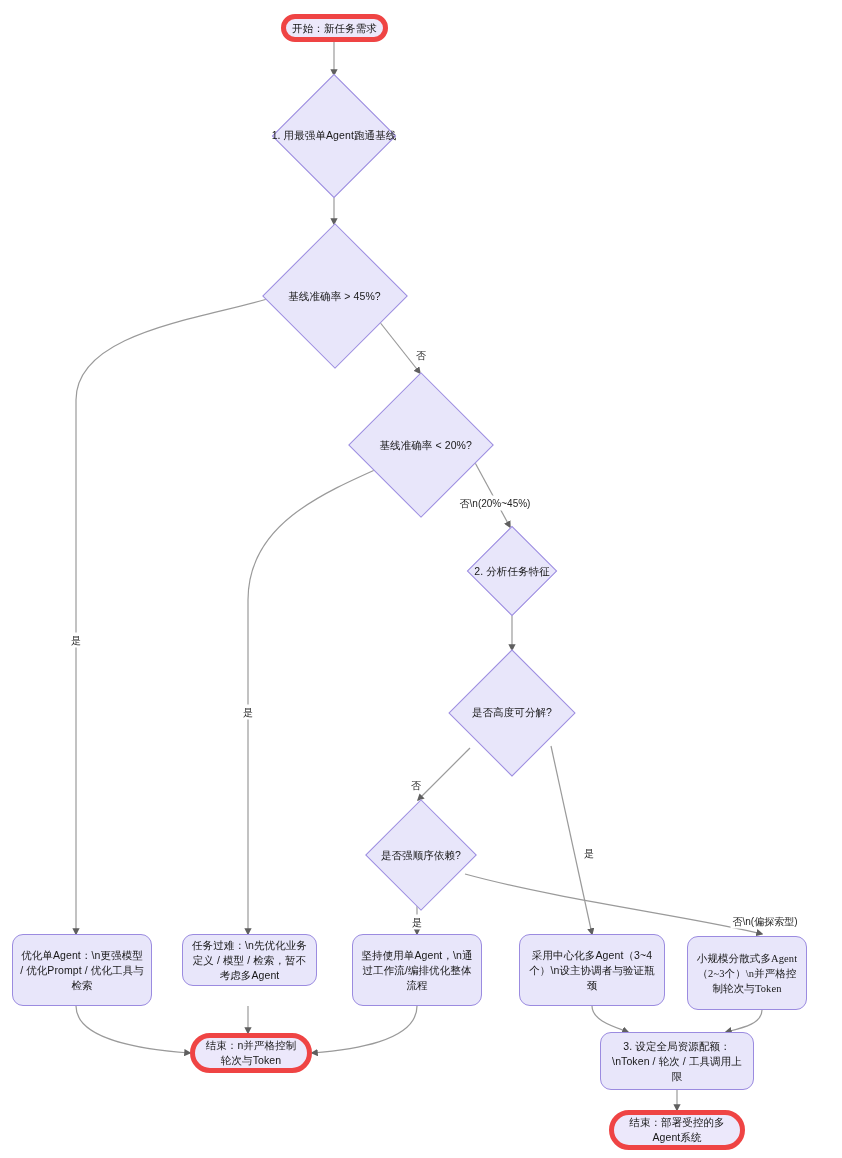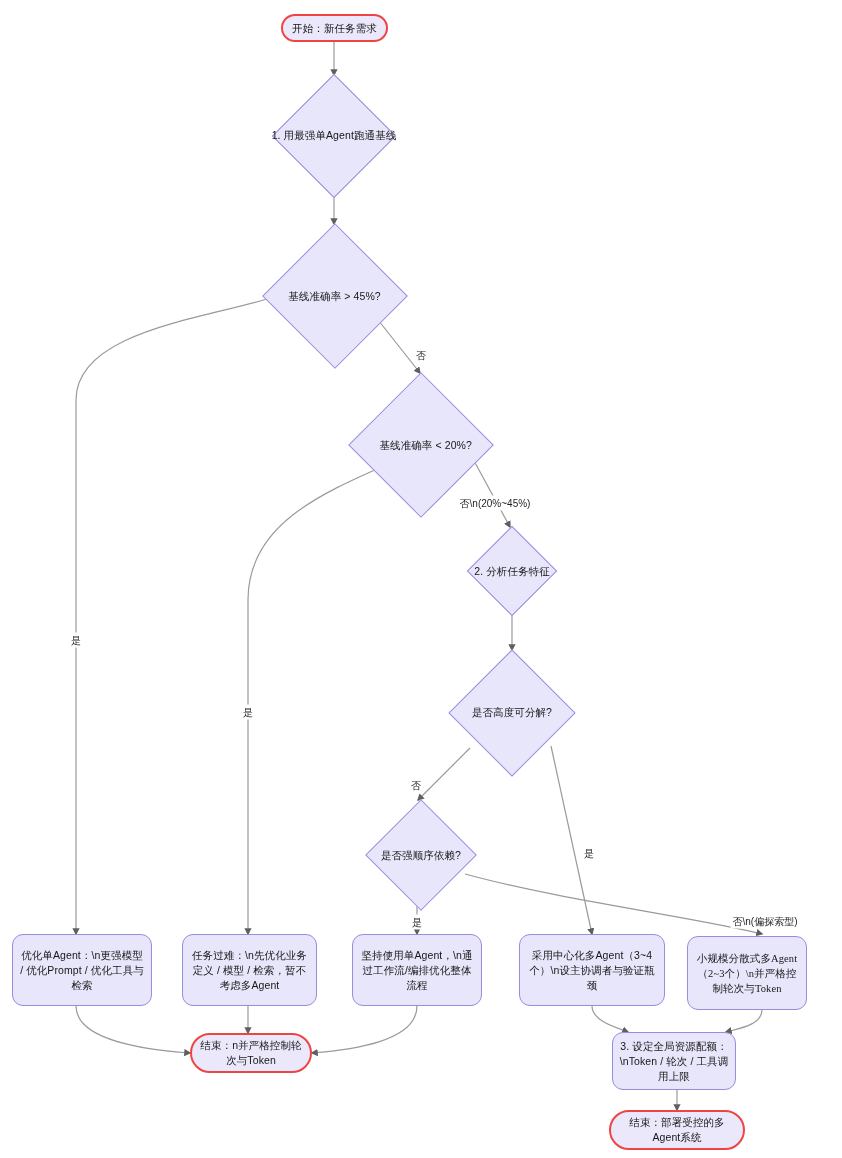--- a/index.html
+++ b/index.html
@@ -38,21 +38,21 @@
     letter-spacing: 0.1px;
   }
   .node .label {
     display: block;
     padding: 0 6px;
     white-space: pre-line;
   }
   
   .n-terminal {
     background: #ECE8FB;
-    border: 2px solid #ef4444;
+    border: 5px solid #ef4444;
     border-radius: 22px;
   }
   
   .n-rect {
     background: #E8E6FA;
     border: 1px solid #9B8BE0;
     border-radius: 11px;
   }
   
   .n-diamond {
@@ -163,37 +163,37 @@
 
   <div class="node n-diamond" style="left:360px; top:800px; width:122px; height:110px;">
     <span class="dia-shape" style="width:77px; height:77px;"></span>
     <span class="label">是否强顺序依赖?</span>
   </div>
 
   <div class="node n-rect" style="left:12px; top:934px; width:140px; height:72px;">
     <span class="label">优化单Agent：\n更强模型 / 优化Prompt / 优化工具与检索</span>
   </div>
 
-  <div class="node n-rect" style="left:182px; top:934px; width:135px; height:72px;align-items:center;">
+  <div class="node n-rect" style="left:182px; top:934px; width:135px; height:52px;align-items:center;">
     <span class="label">任务过难：\n先优化业务定义 / 模型 / 检索，暂不考虑多Agent</span>
   </div>
 
   <div class="node n-rect" style="left:352px; top:934px; width:130px; height:72px;">
     <span class="label">坚持使用单Agent，\n通过工作流/编排优化整体流程</span>
   </div>
 
   <div class="node n-rect" style="left:519px; top:934px; width:146px; height:72px;">
     <span class="label">采用中心化多Agent（3~4个）\n设主协调者与验证瓶颈</span>
   </div>
 
   <div class="node n-rect" style="left:687px; top:936px; width:120px; height:74px;font-family:Liberation Serif, serif;">
     <span class="label">小规模分散式多Agent（2~3个）\n并严格控制轮次与Token</span>
   </div>
 
-  <div class="node n-rect" style="left:600px; top:1032px; width:124px; height:58px;margin-left:12px;">
+  <div class="node n-rect" style="left:600px; top:1032px; width:154px; height:58px;">
     <span class="label">3. 设定全局资源配额：\nToken / 轮次 / 工具调用上限</span>
   </div>
 
   <div class="node n-terminal" style="left:190px; top:1033px; width:122px; height:40px;">
     <span class="label">结束：n并严格控制轮次与Token</span>
   </div>
 
   <div class="node n-terminal" style="left:609px; top:1110px; width:136px; height:40px;">
     <span class="label">结束：部署受控的多Agent系统</span>
   </div>

